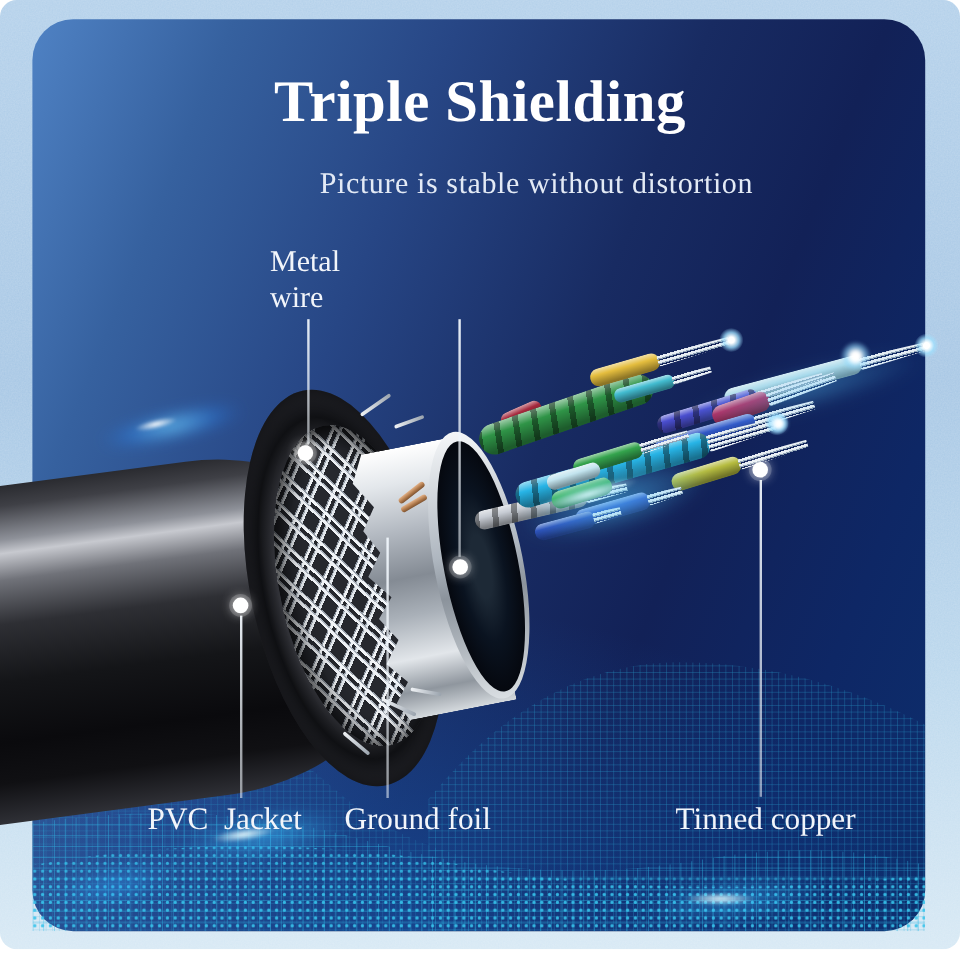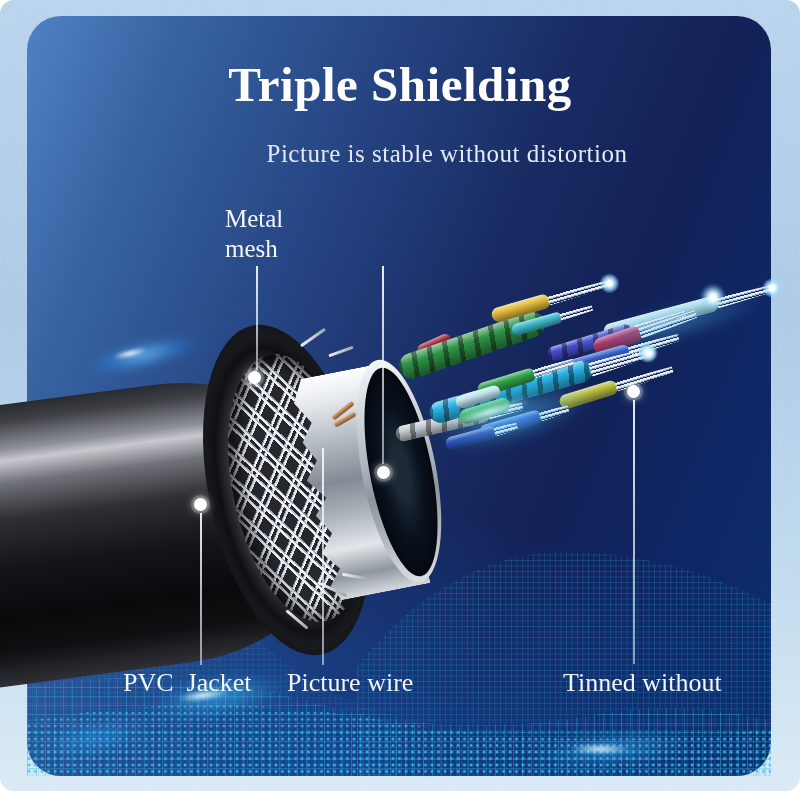--- a/index.html
+++ b/index.html
@@ -196,31 +196,31 @@
   <div class="flare" style="left:120px;top:668px;width:200px;height:56px;transform:rotate(-8deg);background:radial-gradient(closest-side,rgba(60,190,255,.6),rgba(60,190,255,0) 70%);"></div>
   <div class="flare-core" style="left:168px;top:688px;width:70px;height:15px;transform:rotate(-8deg);background:radial-gradient(closest-side,rgba(235,252,255,.95),rgba(235,252,255,0) 75%);"></div>
   <div class="flare" style="left:500px;top:726px;width:220px;height:48px;transform:rotate(-5deg);background:radial-gradient(closest-side,rgba(60,190,255,.5),rgba(60,190,255,0) 70%);"></div>
   <div class="flare-core" style="left:560px;top:742px;width:80px;height:14px;background:radial-gradient(closest-side,rgba(235,252,255,.9),rgba(235,252,255,0) 75%);"></div>
   <div class="flare" style="left:20px;top:716px;width:150px;height:44px;transform:rotate(-10deg);background:radial-gradient(closest-side,rgba(50,170,255,.45),rgba(50,170,255,0) 70%);"></div>
 
   <div class="title">Triple Shielding</div>
   <div class="subtitle">Picture is stable without distortion</div>
 
   <div class="co-label" style="left:225px;top:204px;">Metal
-mesh</div>
+wire</div>
   <div class="co-line" style="left:256px;top:266px;height:104px;"></div>
   <div class="co-dot" style="left:248px;top:371px;"></div>
 
   <div class="co-line" style="left:382px;top:266px;height:198px;"></div>
   <div class="co-dot" style="left:377px;top:466px;"></div>
 
   <div class="co-dot" style="left:194px;top:498px;"></div>
   <div class="co-line" style="left:200px;top:513px;height:152px;"></div>
   <div class="co-label bottom" style="left:123px;top:668px;">PVC  Jacket</div>
 
   <div class="co-line" style="left:322px;top:448px;height:217px;"></div>
-  <div class="co-label bottom" style="left:287px;top:668px;">Picture wire</div>
+  <div class="co-label bottom" style="left:287px;top:668px;">Ground foil</div>
 
   <div class="co-dot" style="left:627px;top:385px;"></div>
   <div class="co-line" style="left:633px;top:400px;height:264px;"></div>
-  <div class="co-label bottom" style="left:563px;top:668px;">Tinned without</div>
+  <div class="co-label bottom" style="left:563px;top:668px;">Tinned copper</div>
 
 </div>
 
 </body></html>

